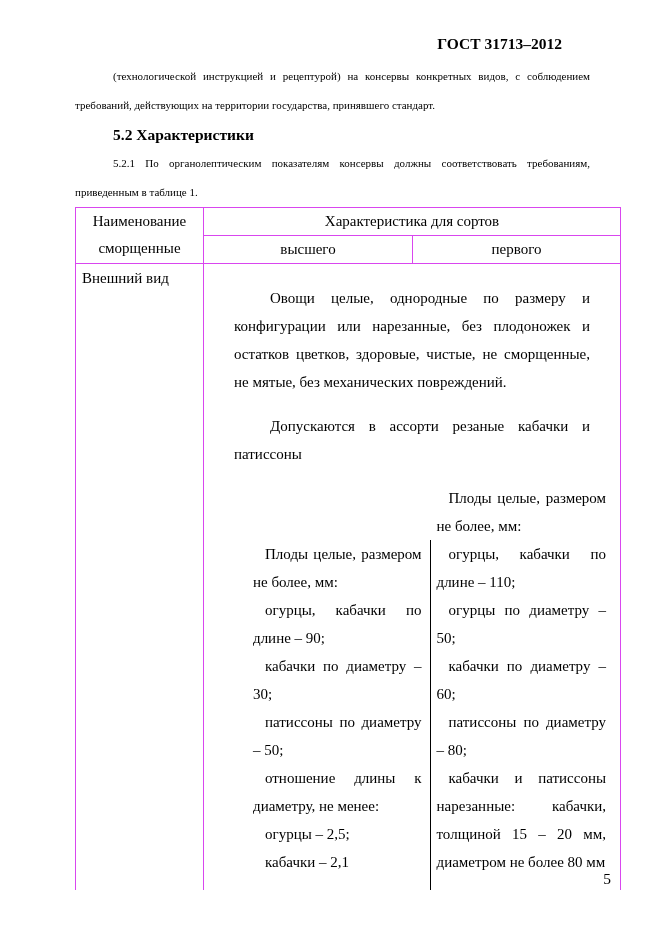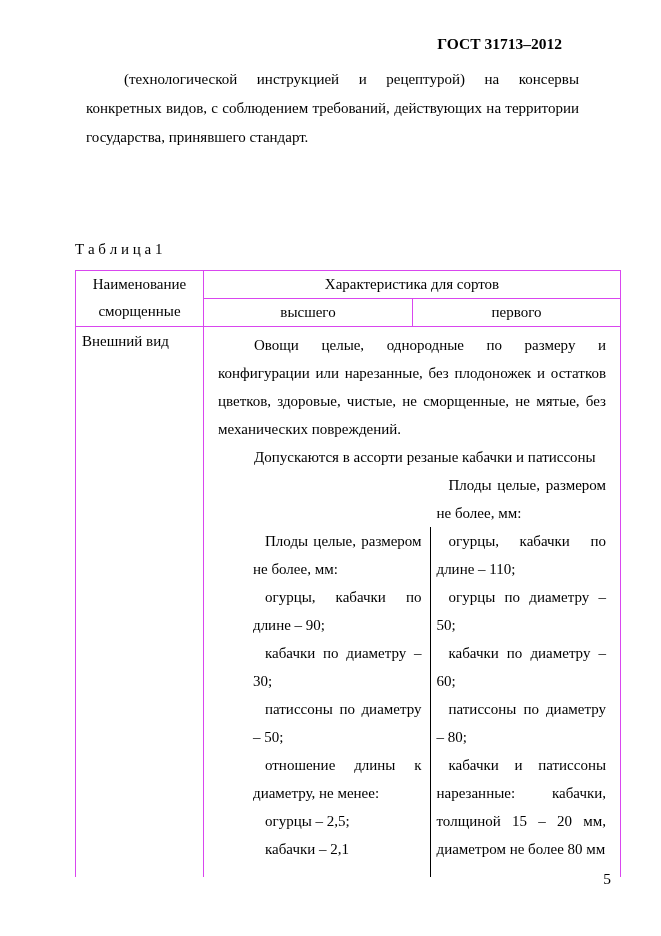--- a/index.html
+++ b/index.html
@@ -19,22 +19,22 @@
   }
   .doc-header {
     text-align: right;
     font-weight: bold;
     font-size: 15.5px;
     line-height: 20px;
     padding-right: 28px;
     margin: 0 0 8px 0;
   }
   p.body-para {
-    margin: 11px;
-    font-size: 15px;
+    margin: 0;
+    font-size: 11px;
     line-height: 29px;
     text-align: justify;
     text-indent: 38px;
   }
   p.section-heading {
     margin: 0;
     font-size: 15.5px;
     line-height: 29px;
     font-weight: bold;
     text-indent: 38px;
@@ -66,21 +66,21 @@
     vertical-align: middle;
     line-height: 27px;
     padding: 2px 4px;
   }
   tr.body-row > td { border-bottom: none; }
   td.char-cell { padding: 0; }
   .merged-block {
     padding: 4px 8px 0 8px;
   }
   .merged-block p {
-    margin: 0;
+    margin: 16px;
     text-align: justify;
     text-indent: 36px;
   }
   .split-block {
     display: flex;
     align-items: flex-end;
     margin-top: 0;
     margin-left: 37px;
   }
   .split-col {
@@ -106,23 +106,24 @@
 </head>
 <body>
 
 <div class="page">
   <div class="content">
 
     <div class="doc-header">ГОСТ 31713–2012</div>
 
     <p class="body-para">(технологической инструкцией и рецептурой) на консервы конкретных видов, с соблюдением требований, действующих на территории государства, принявшего стандарт.</p>
 
+    <p class="section-heading">5.2 Характеристики</p>
 
+    <p class="body-para">5.2.1 По органолептическим показателям консервы должны соответствовать требованиям, приведенным в таблице 1.</p>
 
-    <p class="table-caption">Т а б л и ц а  1</p>
 
     <table class="spec-table">
       <colgroup>
         <col class="c1">
           <col class="c2">
           <col class="c3">
       </colgroup>
       <tbody>
         <tr>
           <td class="th-cell" rowspan="2">

